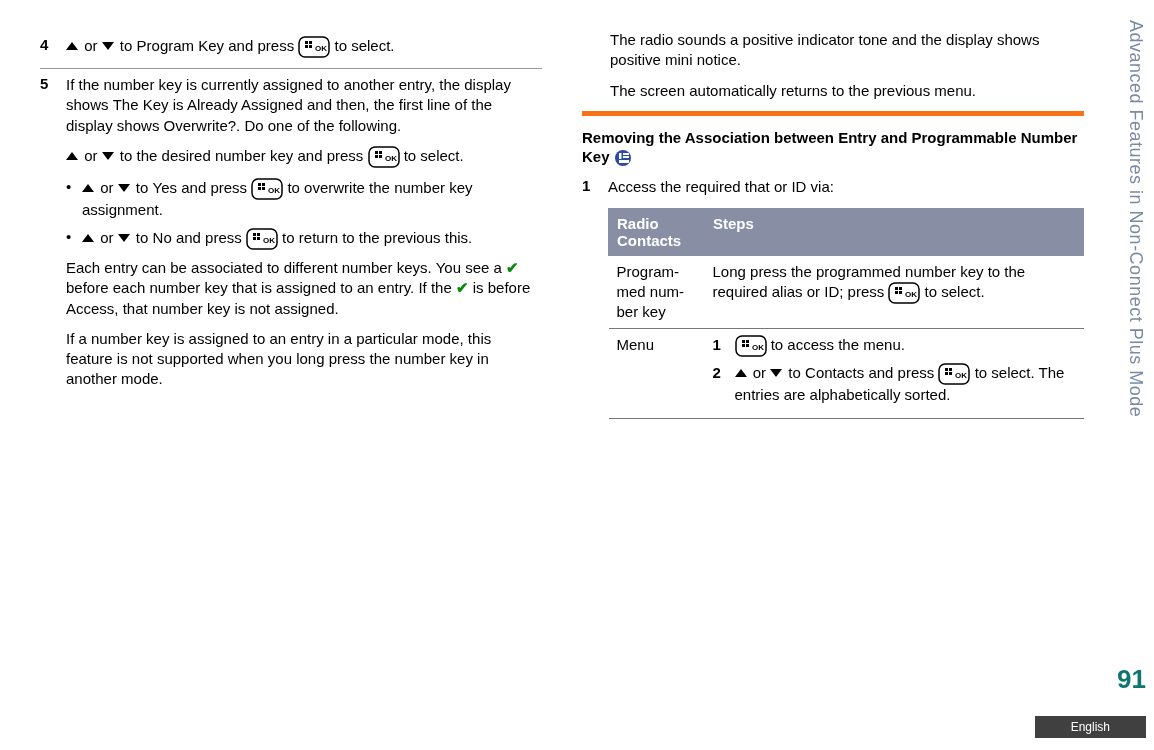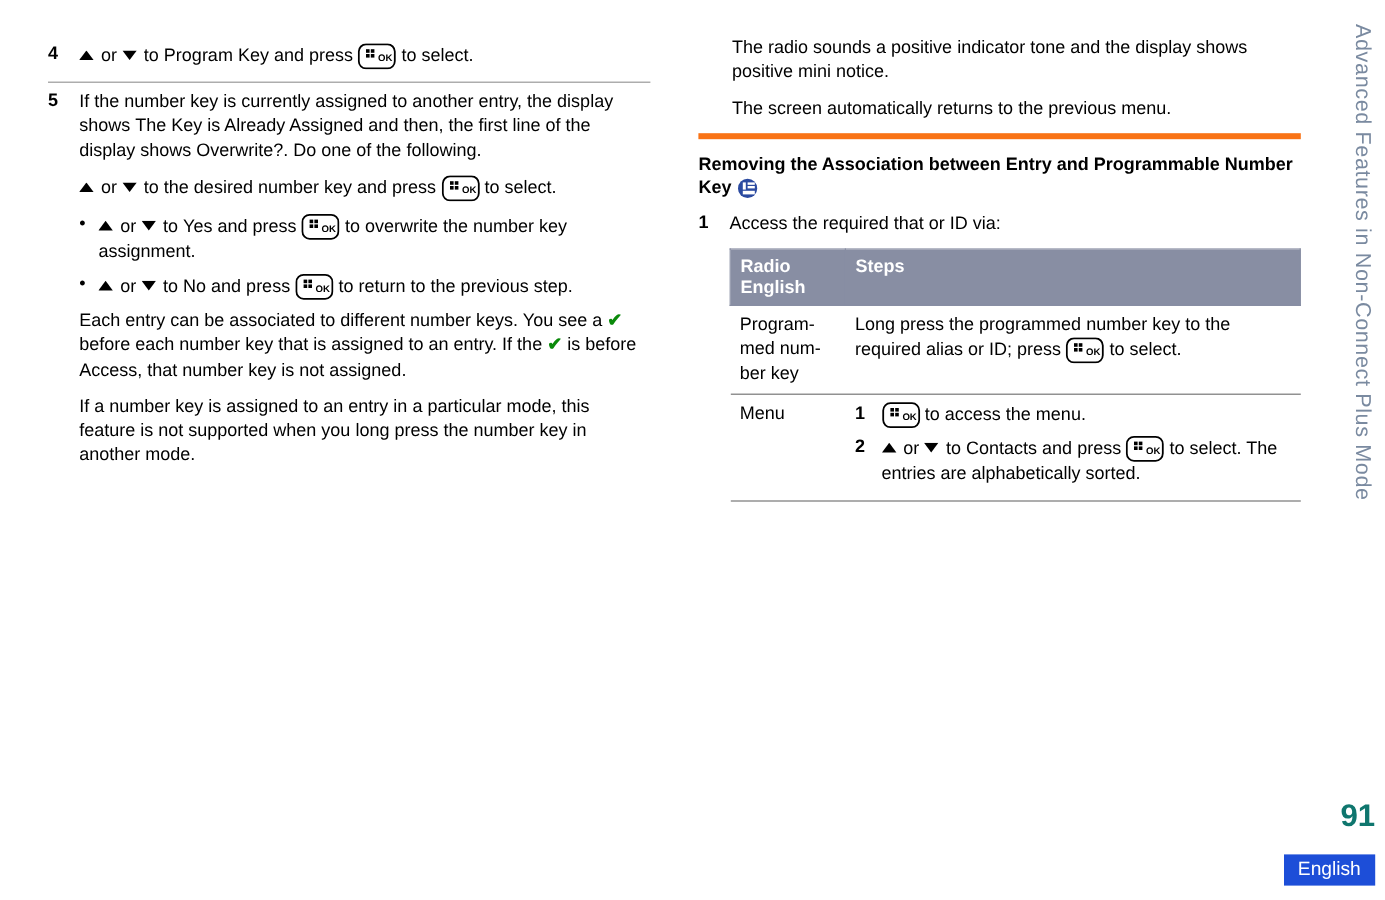--- a/index.html
+++ b/index.html
@@ -77,24 +77,24 @@
     right: 8px;
     bottom: 55px;
     color: #0f766e;
     font-size: 26px;
     font-weight: bold;
   }
   .lang {
     position: absolute;
     right: 8px;
     bottom: 12px;
-    background: #1d4ed8;
+    background: #404040;
     color: #fff;
-    padding: 4px 12px;
-    font-size: 16px;
+    padding: 4px 36px;
+    font-size: 12px;
   }
   .check-icon { color:#0a8a0a; font-weight:bold;}
 </style>
 </head>
 <body>
 
 <svg width="0" height="0" style="position:absolute">
   <defs>
     <g id="up-tri">
         <polygon points="0,8 12,8 6,0" fill="#000"></polygon>
@@ -168,21 +168,21 @@
         </div>
         <div class="bullet">
           <div class="dot">•</div>
           <p>
             <svg class="inline-icon" width="14" height="10">
                 <use href="#up-tri"></use>
               </svg><span> or </span><svg class="inline-icon" width="14" height="10">
                 <use href="#dn-tri"></use>
               </svg><span> to </span><span class="mono">No</span><span> and press </span><svg class="ok-btn" width="32" height="22">
                 <use href="#ok-key"></use>
-              </svg><span> to return to the previous step.</span>
+              </svg><span> to return to the previous this.</span>
           </p>
         </div>
         <p>
           <span>Each entry can be associated to different number keys. You see a </span><span class="check-icon">✔</span><span> before each number key that is assigned to an entry. If the </span><span class="check-icon">✔</span><span> is before </span><span class="mono">Access</span><span>, that number key is not assigned.</span>
         </p>
         <p>If a number key is assigned to an entry in a particular mode, this feature is not supported when you long press the number key in another mode.</p>
       </div>
     </div>
 
   </div>
@@ -201,21 +201,21 @@
     </div>
 
     <div class="step-row noborder" style="padding-top:0;">
       <div class="step-num">1</div>
       <div class="step-body">
         <p>Access the required that or ID via:</p>
 
         <table class="tbl">
           <tbody>
               <tr>
-            <th>Radio English</th>
+            <th>Radio Contacts</th>
             <th>Steps</th>
           </tr>
           <tr>
             <td>Program­med num­ber key</td>
             <td>
               <span>Long press the programmed number key to the required alias or ID; press </span><svg class="ok-btn" width="32" height="22">
                     <use href="#ok-key"></use>
                   </svg><span> to select.</span>
             </td>
           </tr>

